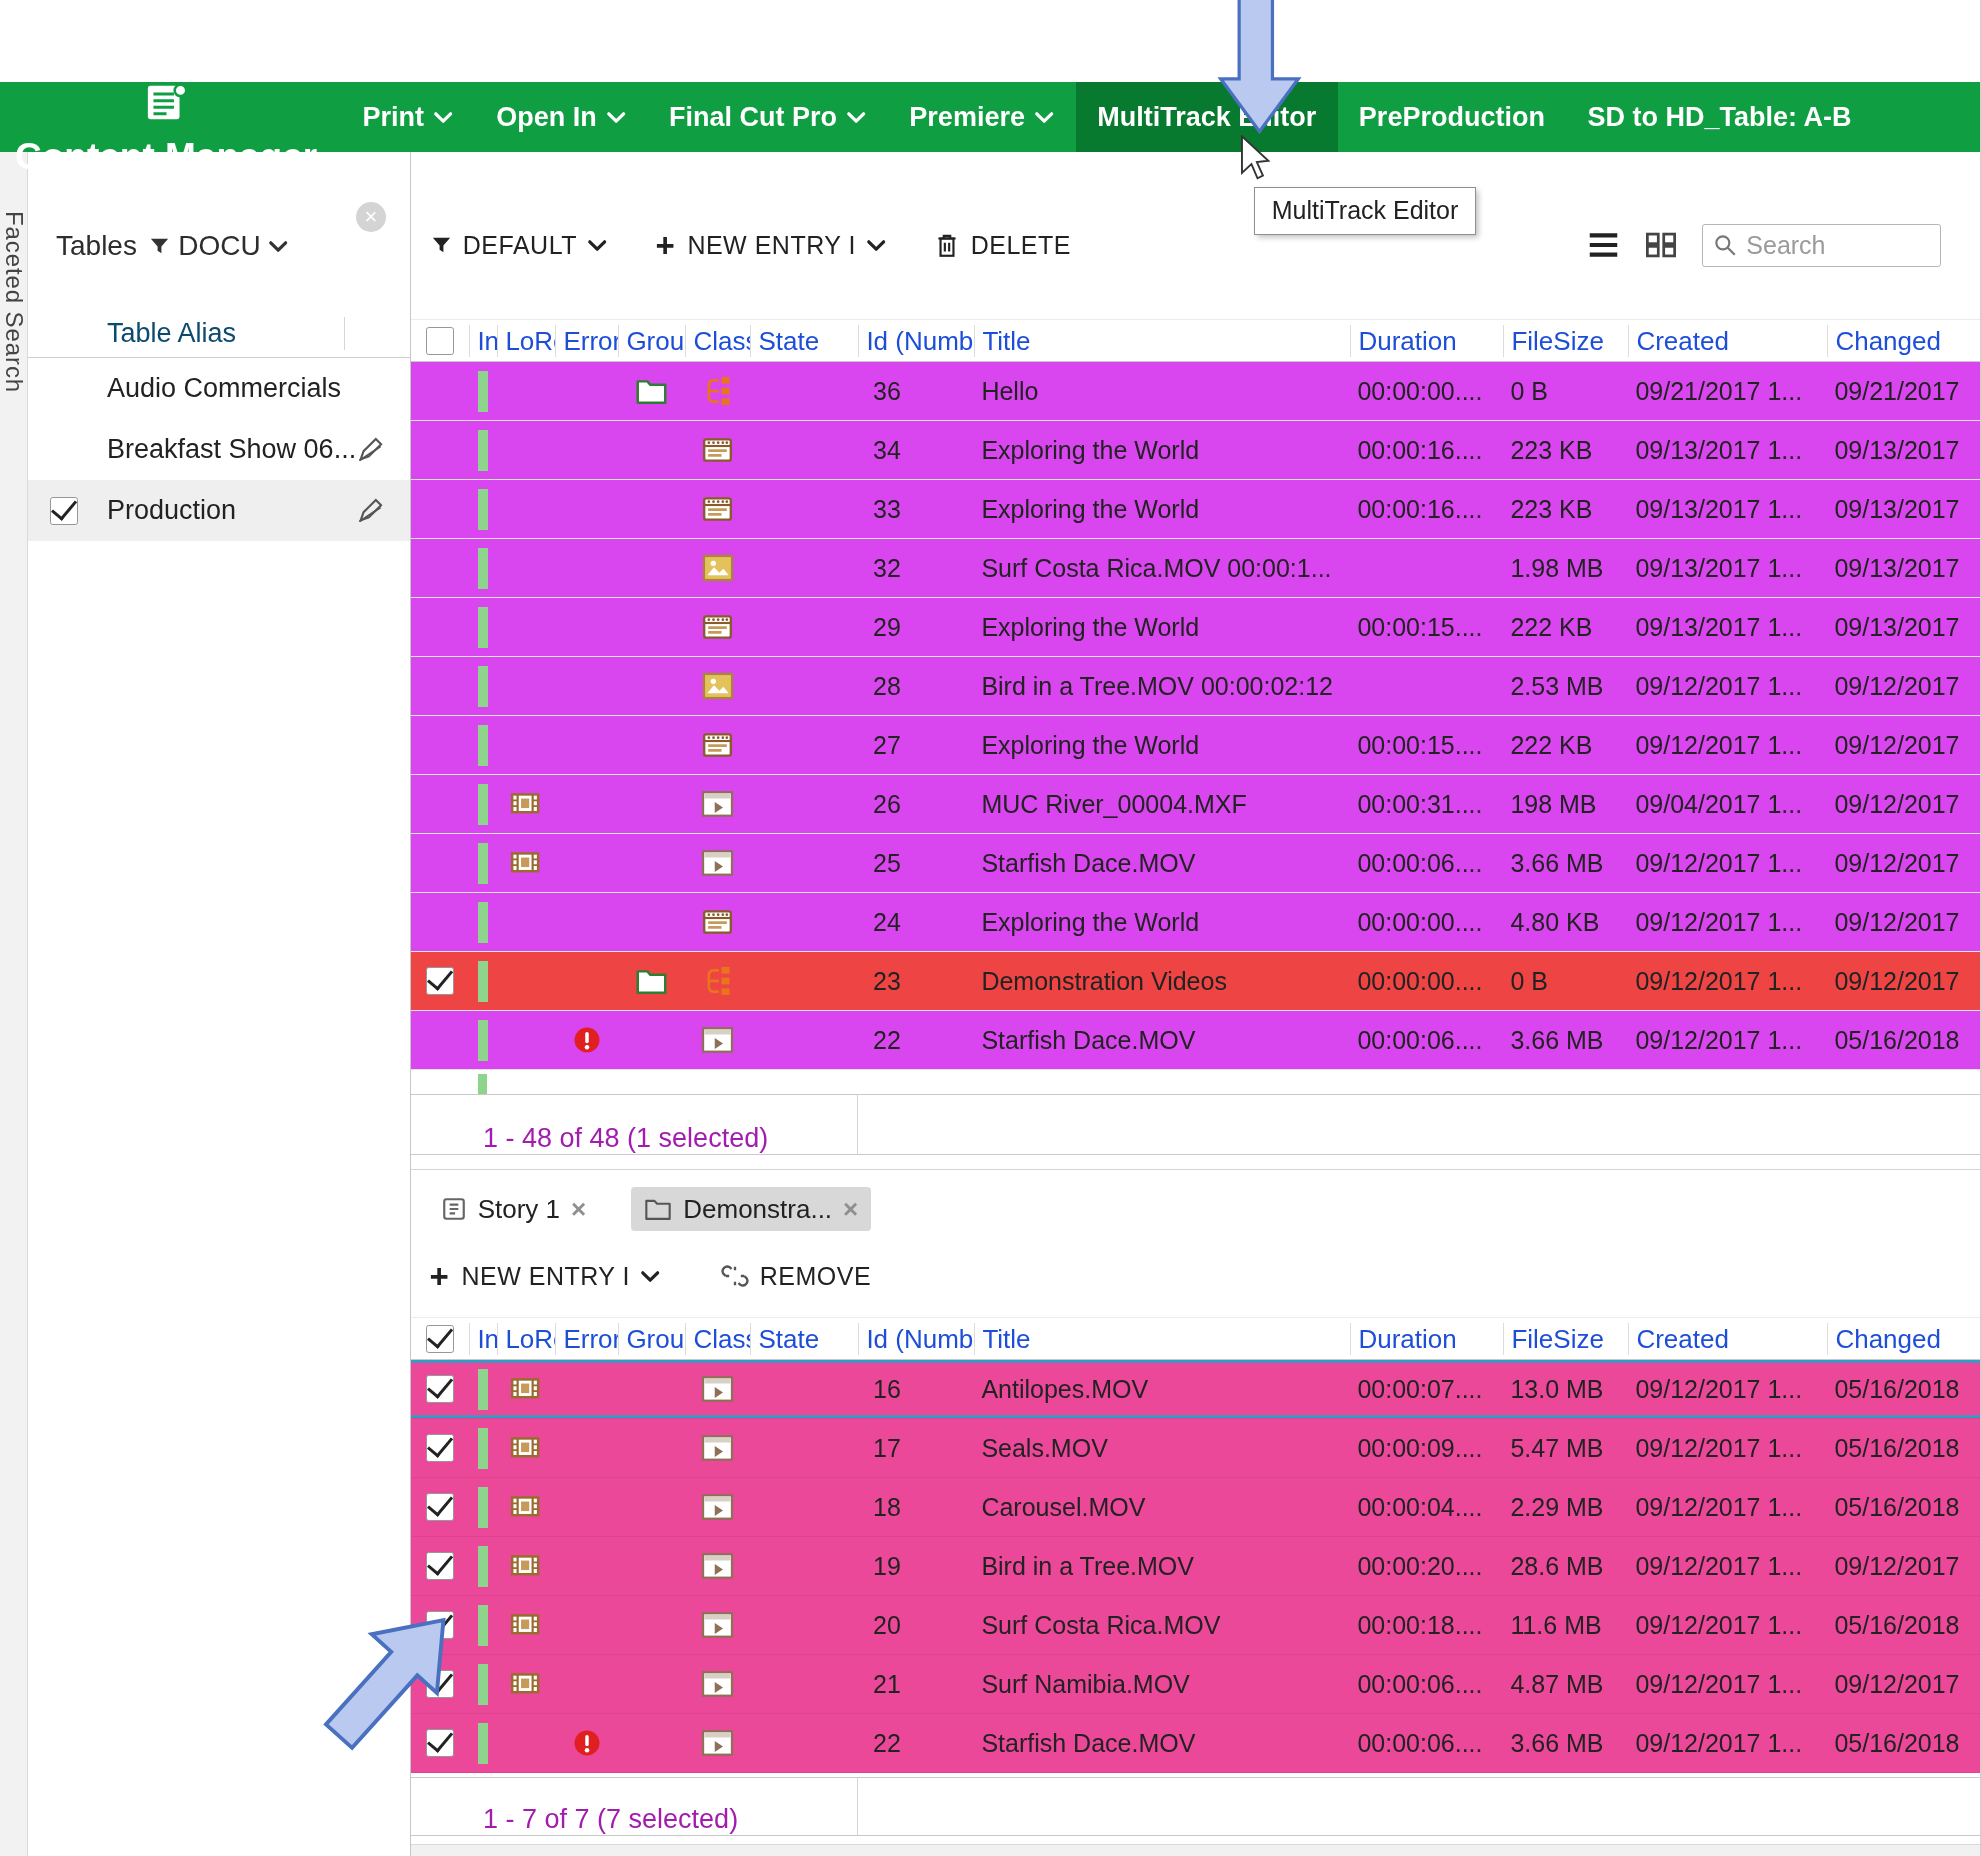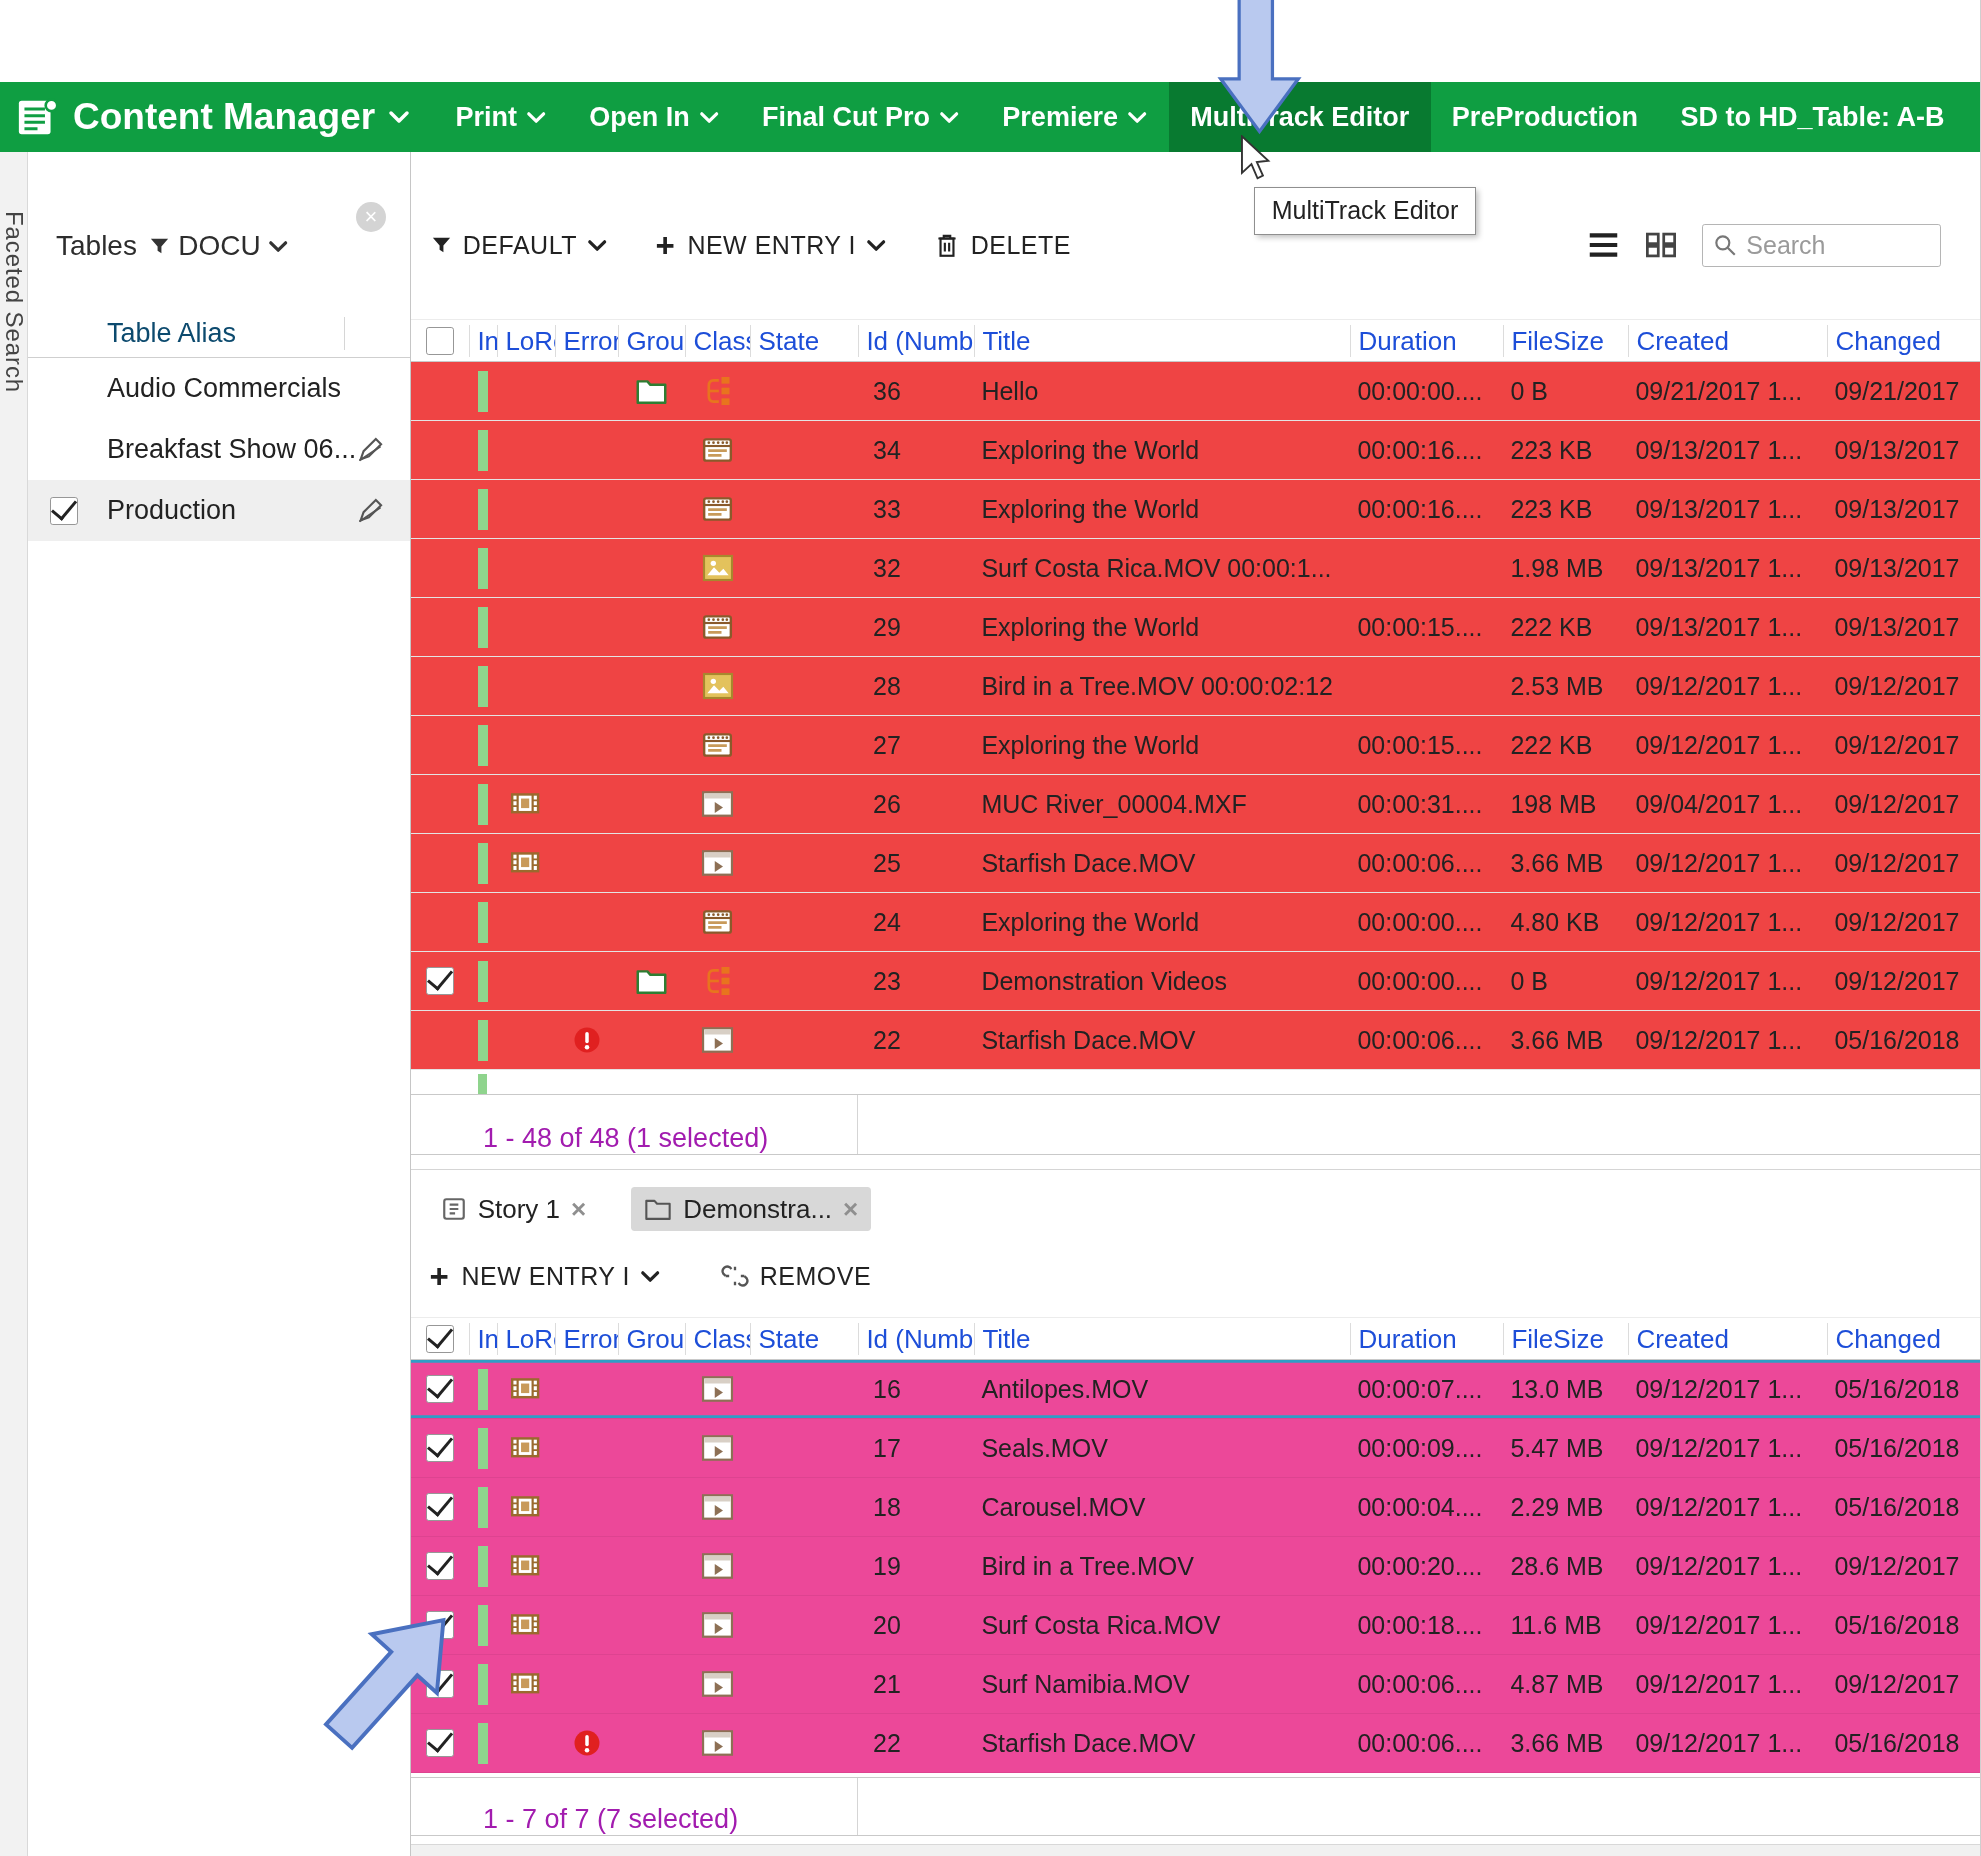--- a/index.html
+++ b/index.html
@@ -2,21 +2,21 @@
 <html style="font-size:15px"><head>
 <meta charset="utf-8">
 <style>
   * { margin:0; padding:0; box-sizing:border-box; }
   html,body { width:1981px; height:1857px; }
   body { font-family:"Liberation Sans", sans-serif; background:#fff; overflow:hidden; position:relative; }
   .screen { position:absolute; inset:0; overflow:hidden; border-right:0.9px solid #cfcfcf; }
 
   
   .menubar { position:absolute; left:0; top:82px; width:100%; height:70px; background:#0f9e42; display:flex; align-items:stretch; color:#fff; z-index:5; }
-  .brand { display:flex; align-items:center; gap:13px; padding:0 24px 0 15px; cursor:pointer; }
+  .brand { display:flex; align-items:center; gap:13px; padding:0 24px 0 15px; cursor:pointer;flex-direction:column; }
   .brand-title { font-size:37px; font-weight:700; white-space:nowrap; }
   .menu-items { display:flex; align-items:stretch; }
   .menu-item { display:flex; align-items:center; gap:9.3px; padding:0 21.3px; font-size:27px; font-weight:600; white-space:nowrap; cursor:pointer; }
   .menu-item.active { background:#087a30; }
   .chev { display:inline-flex; }
 
   
   .anno { position:absolute; z-index:60; pointer-events:none; }
   .tooltip { position:absolute; left:1254px; top:187px; z-index:61; background:#fff; border:0.9px solid #8f8f8f; box-shadow:2.8px 2.8px 5.6px rgba(0,0,0,.25); padding:8.3px 16.7px; font-size:25px; color:#222; white-space:nowrap; }
 
@@ -54,21 +54,21 @@
   .grid13 { display:grid; grid-template-columns:58px 28px 58px 63px 67px 65px 108px 116px 376px 153px 125px 199px minmax(0,1fr); align-items:center; }
   .thead { position:absolute; left:0; right:0; height:43px; border-bottom:0.9px solid #c9c9c9; border-top:0.9px solid #ececec; }
   #thead1 { top:167px; }
   #thead2 { top:1165px; }
   .th { font-size:26px; color:#1d4ed8; border-left:0.9px solid #dcdcdc; height:32px; line-height:32px; padding-left:7.4px; overflow:hidden; white-space:nowrap; cursor:pointer; }
   .thc { display:flex; justify-content:center; }
 
   .rows { position:absolute; left:0; right:0; }
   #rows1 { top:210px; }
   #rows2 { top:1208px; }
-  .trow { height:59px; border-bottom:0.9px solid #e4e4e4; background:#ef4444; cursor:pointer; }
+  .trow { height:59px; border-bottom:0.9px solid #e4e4e4; background:#d946ef; cursor:pointer; }
   .trow.cyan { background:#ec4899; border-bottom:0.9px solid rgba(0,0,0,.06); }
   .trow.sel-gray { background:#ef4444; }
   .trow.focus { box-shadow:inset 0 2.8px 0 #2f9dc6, inset 0 -2.8px 0 #2f9dc6; }
   .cell { font-size:25px; color:#222; padding-left:7.4px; white-space:nowrap; overflow:hidden; }
   .cell.id { padding-left:15px; }
   .icell { display:flex; justify-content:center; align-items:center; height:100%; }
   .inbar { width:9.3px; height:41px; background:#8fd48d; margin-left:9.3px; }
   .partial-row { position:absolute; top:922px; left:0; right:0; height:20.4px; overflow:hidden; }
   .partial-row .inbar { height:41px; }
 

